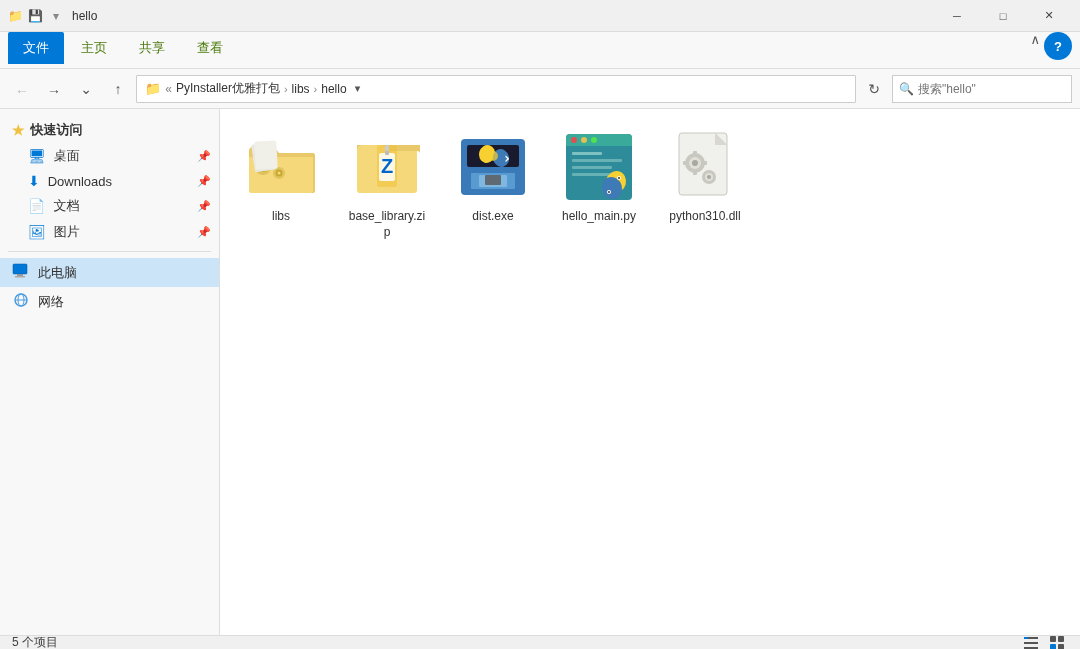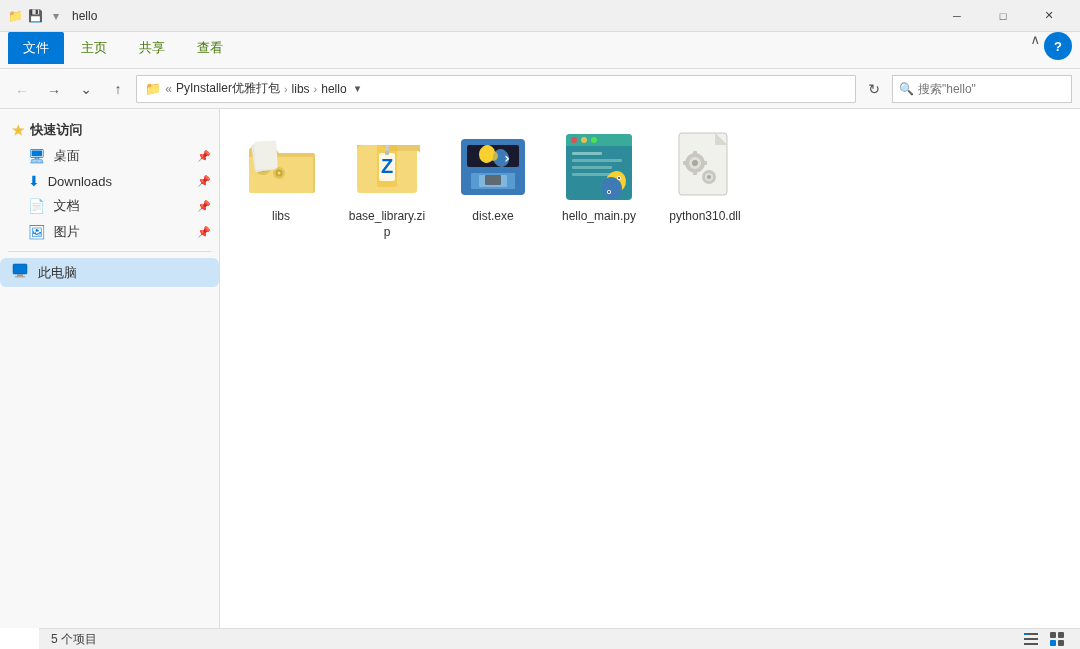--- a/index.html
+++ b/index.html
@@ -228,21 +228,21 @@
 
     .sidebar-section-item {
       display: flex;
       align-items: center;
       padding: 5px 12px;
       cursor: pointer;
       color: #333;
       gap: 8px;
       font-size: 13px;
     }
-    .sidebar-section-item.active { background: #cce4f7; border-radius: 6px; }
+    .sidebar-section-item.active { background: #cce4f7; }
 
     
     .files-area {
       flex: 1;
       background: #fff;
       padding: 16px;
       overflow-y: auto;
       display: flex;
       flex-direction: column;
     }
@@ -272,30 +272,29 @@
     .file-label {
       font-size: 12px;
       color: #333;
       text-align: center;
       word-break: break-word;
       line-height: 1.3;
     }
 
     
     .status-bar {
-      height: 21px;
+      height: 14px;
       background: #f0f0f0;
       border-top: 1px solid #ddd;
       display: flex;
       align-items: center;
       padding: 4px 12px;
       font-size: 12px;
       color: #444;
       justify-content: space-between;
-      margin-left: 39px;
     }
     .status-view-icons {
       display: flex;
       gap: 4px;
     }
     .view-btn {
       width: 22px;
       height: 22px;
       display: flex;
       align-items: center;
@@ -401,20 +400,30 @@
       <span>
         <svg width="18" height="16" viewBox="0 0 18 16">
           <rect x="1" y="1" width="14" height="10" rx="1" fill="#0078d7" stroke="#0056a0" stroke-width="0.5"></rect>
           <rect x="5" y="11" width="6" height="2" fill="#999"></rect>
           <rect x="3" y="13" width="10" height="1.5" fill="#aaa"></rect>
         </svg>
       </span>
       <span>此电脑</span>
     </div>
 
+    <div class="sidebar-section-item">
+      <span>
+        <svg width="18" height="16" viewBox="0 0 18 16">
+          <circle cx="9" cy="8" r="6" fill="none" stroke="#4a9de0" stroke-width="1.5"></circle>
+          <ellipse cx="9" cy="8" rx="3" ry="6" fill="none" stroke="#4a9de0" stroke-width="1"></ellipse>
+          <line x1="3" y1="8" x2="15" y2="8" stroke="#4a9de0" stroke-width="1"></line>
+        </svg>
+      </span>
+      <span>网络</span>
+    </div>
   </div>
 
   <div class="files-area">
     <div class="files-grid">
 
       <div class="file-item">
         <div class="file-icon-wrapper">
           <svg width="72" height="64" viewBox="0 0 72 64">
 
             <path d="M4,16 Q4,12 8,12 L28,12 Q30,12 31,14 L34,18 L68,18 Q70,18 70,20 L70,56 Q70,58 68,58 L8,58 Q6,58 4,56 Z" fill="#e8c869"></path>

